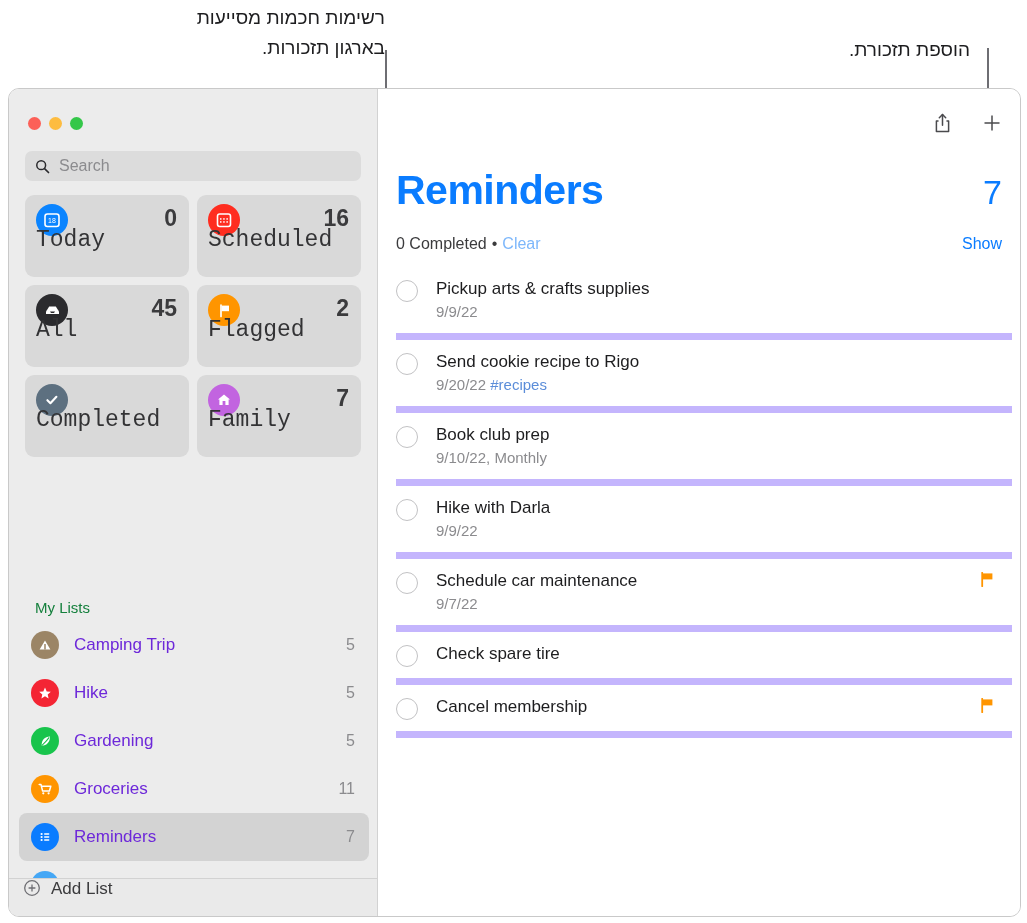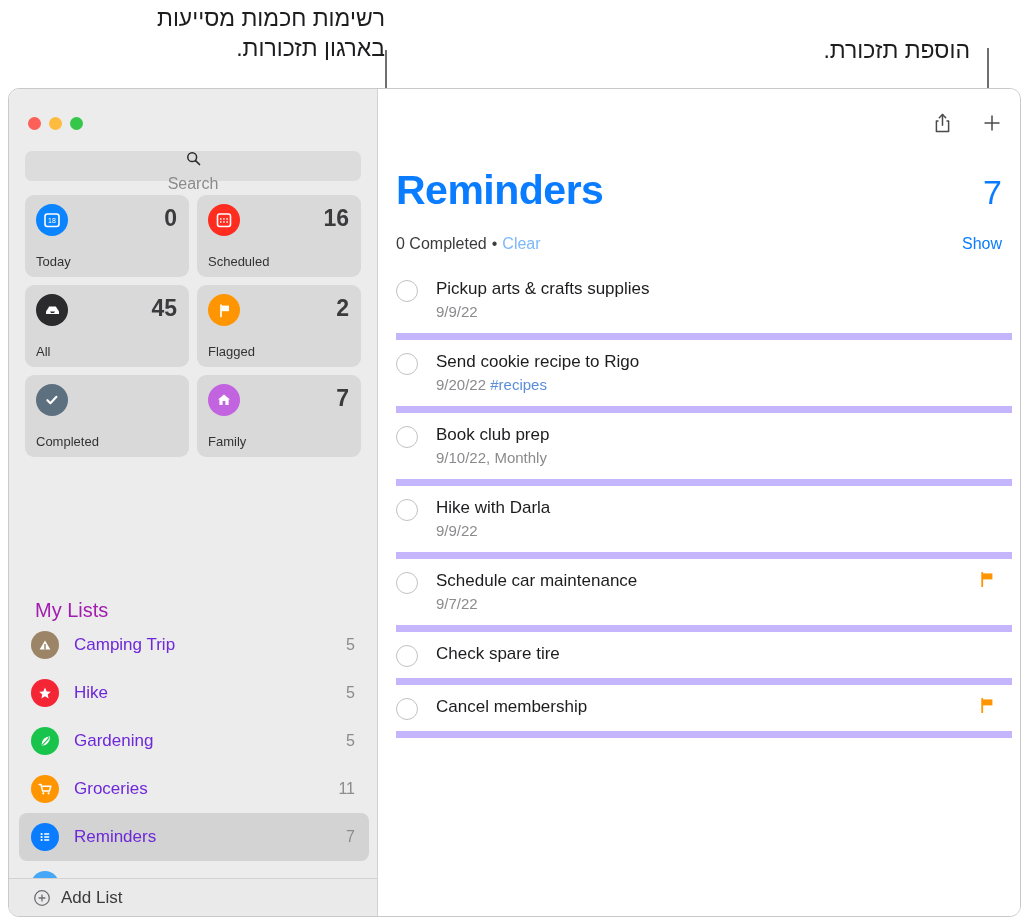--- a/index.html
+++ b/index.html
@@ -6,21 +6,21 @@
   body{
     width:1027px;height:923px;
     background:#ffffff;
     font-family:"Liberation Sans", sans-serif;
     -webkit-font-smoothing:antialiased;
     overflow:hidden;
   }
   .page{position:relative;width:1027px;height:923px;}
 
   
-  .callout{position:absolute;color:#1d1d1f;font-size:23px;line-height:30px;white-space:pre-line;text-align:right;direction:rtl;}
+  .callout{position:absolute;color:#1d1d1f;font-size:19px;line-height:30px;white-space:pre-line;text-align:right;direction:rtl;}
   #callout-lists{left:120px;top:3px;width:265px;}
   #callout-add{left:760px;top:35px;width:210px;}
 
   .leader{position:absolute;background:#6e6e73;}
   #leader-lists-v{left:385px;top:50px;width:1.6px;height:258px;}
   #leader-lists-h{left:377px;top:306px;width:10px;height:1.6px;}
   #leader-add-v{left:987px;top:48px;width:1.6px;height:78px;}
 
   
   .window{
@@ -35,47 +35,47 @@
     border-right:1px solid #d2d2d2;position:relative;overflow:hidden;
   }
   .traffic{position:absolute;left:19px;top:28px;display:flex;gap:8px;}
   .dot{width:13px;height:13px;border-radius:50%;}
   .dot.red{background:#fc6058;}
   .dot.yellow{background:#fdbc40;}
   .dot.green{background:#34c749;}
 
   .search{
     position:absolute;left:16px;top:62px;width:336px;height:30px;
-    background:#dcdcdc;border-radius:7px;display:flex;align-items:center;gap:9px;padding:0 10px;box-sizing:border-box;flex-direction:column;
+    background:#dcdcdc;border-radius:7px;display:flex;align-items:center;gap:9px;padding:0 10px;box-sizing:border-box;
   }
   .search .ph{color:#8b8b8e;font-size:16px;}
   .mag{width:15px;height:15px;flex:0 0 15px;}
 
   .cards{position:absolute;left:16px;top:106px;width:336px;
     display:grid;grid-template-columns:1fr 1fr;gap:8px;}
   .card{
     background:#d9d9d9;border-radius:9px;height:82px;position:relative;padding:9px 11px;box-sizing:border-box;
   }
   .card .ic{width:32px;height:32px;border-radius:50%;display:flex;align-items:center;justify-content:center;}
   .card .cnt{position:absolute;right:12px;top:10px;font-size:23px;font-weight:bold;color:#3b3b3d;}
-  .card .nm{position:absolute;left:11px;bottom:8px;font-size:13px;color:#333335;}
-
-  .sect-title{position:absolute;left:26px;font-size:20px;color:#a21caf;}
+  .card .nm{position:absolute;left:11px;bottom:24px;font-size:23px;color:#333335;font-family:Liberation Mono, monospace;}
+
+  .sect-title{position:absolute;left:26px;font-size:15px;color:#15803d;}
   #my-lists-title{top:510px;}
 
   .rows{position:absolute;left:10px;top:532px;width:350px;}
   .row{height:48px;display:flex;align-items:center;padding:0 14px 0 12px;border-radius:8px;box-sizing:border-box;}
   .row.sel{background:#d3d3d3;}
   .row .ic{width:28px;height:28px;border-radius:50%;flex:0 0 28px;display:flex;align-items:center;justify-content:center;}
   .row .lbl{margin-left:15px;font-size:17px;color:#6d28d9;flex:1;}
   .row .cnt{font-size:16px;color:#8b8b8e;}
 
   .addbar{
     position:absolute;left:0;bottom:0;width:368px;height:38px;background:#eaeaea;
-    border-top:1px solid #d2d2d2;display:flex;align-items:center;gap:10px;padding-left:24px;box-sizing:border-box;
+    border-top:1px solid #d2d2d2;display:flex;align-items:flex-start;gap:10px;padding-left:14px;box-sizing:border-box;
   }
   .addbar .lbl{font-size:17px;color:#3b3b3d;}
 
   
   .main{flex:1;background:#fff;position:relative;overflow:hidden;}
   .toolbar{position:absolute;right:16px;top:22px;display:flex;align-items:center;gap:26px;}
   .tbtn{width:24px;height:24px;display:flex;align-items:center;justify-content:center;}
 
   .title-wrap{position:absolute;left:18px;top:78px;right:18px;display:flex;align-items:baseline;justify-content:space-between;}
   .title{font-size:41px;font-weight:bold;color:#0a7cff;letter-spacing:-0.5px;}

